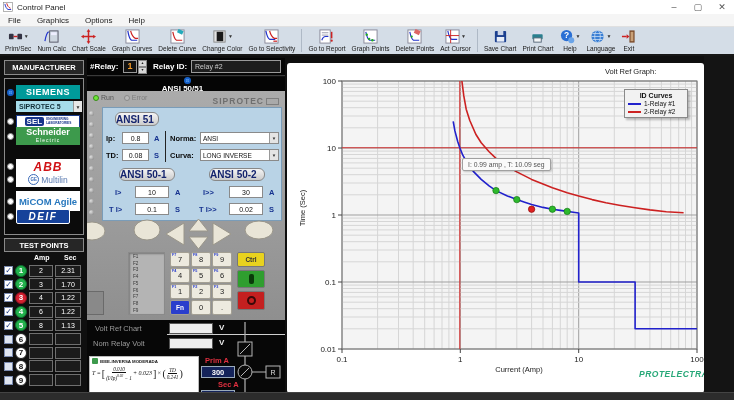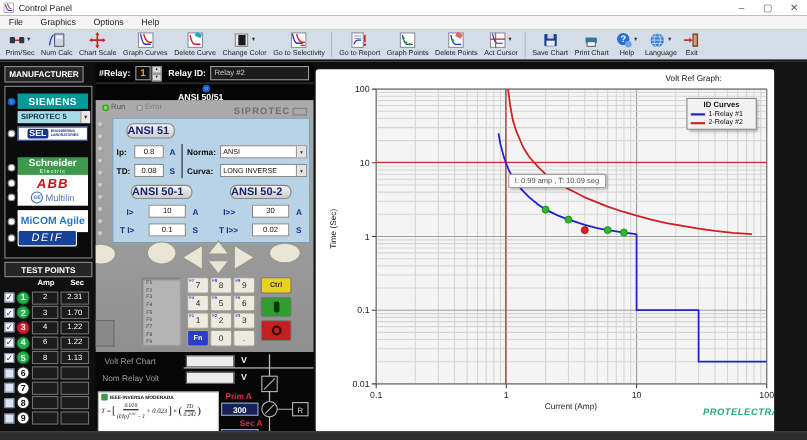--- a/index.html
+++ b/index.html
@@ -36,21 +36,21 @@
   .logo.sel .selbox { background:#16348a; color:#fff; font-weight:bold; font-size:8px; padding:0 2px; border-radius:2px; }
   .logo.sel .seltxt { color:#16348a; font-size:3.2px; font-weight:bold; line-height:3.5px; text-align:left; }
   .logo.schneider { width:64px; height:18px; background:#3d9a4c; color:#fff; flex-direction:column; line-height:8px; }
   .logo.schneider .l1 { font-size:9px; font-weight:bold; }
   .logo.schneider .l2 { font-size:5px; letter-spacing:1px; }
   .logo.abb { width:64px; height:15px; background:#fff; color:#d01216; font-weight:bold; font-size:12px; letter-spacing:1px; font-style:italic; }
   .logo.multilin { width:64px; height:15px; background:#fff; gap:2px; }
   .logo.multilin .ge { width:11px; height:11px; border-radius:50%; border:1.5px solid #3a6ab8; color:#3a6ab8; font-size:4.5px; display:flex; align-items:center; justify-content:center; font-weight:bold; }
   .logo.multilin .mtxt { color:#5a7ab0; font-size:8.5px; }
   .logo.micom { width:64px; height:20px; background:#fff; color:#2878be; font-weight:bold; font-size:9.5px; }
-  .logo.deif { width:54px; height:15px; background:#16429a; color:#fff; font-weight:normal; font-style:italic; font-size:10px; letter-spacing:1.5px; border-radius:2px; border:1px solid #fff; }
+  .logo.deif { width:54px; height:15px; background:#16429a; color:#fff; font-weight:bold; font-style:italic; font-size:10px; letter-spacing:1.5px; border-radius:2px; border:1px solid #fff; }
 
   #tp-table { position:absolute; left:2px; top:254px; width:84px; }
   .tp-head { position:absolute; top:0; font-size:7px; font-weight:bold; color:#fff; }
   .tp-row { position:absolute; left:0; height:13px; display:flex; align-items:center; }
   .cbx { width:9px; height:9px; border:1px solid #7a8ab0; background:#dfe5f0; margin-left:2px; font-size:8px; line-height:8px; color:#13307c; text-align:center; }
   .cbx.on { background:#fff; }
   .badge { width:12px; height:12px; border-radius:50%; font-size:8px; font-weight:bold; display:flex; align-items:center; justify-content:center; margin-left:2px; }
   .badge.green { background:#22b14c; color:#fff; border:1px solid #0f6f2f; }
   .badge.red { background:#d42030; color:#fff; border:1px solid #8a1020; }
   .badge.open { background:#fff; color:#111; border:1px solid #222; }
@@ -336,21 +336,21 @@
             <rect x="9" y="1.5" width="5.5" height="13" fill="#7a4a2a"></rect>
             <rect x="10.2" y="3" width="3" height="10" fill="#c8a078"></rect>
             <line x1="1" y1="8" x2="6" y2="8" stroke="#c22" stroke-width="1.6"></line>
             <polygon points="6,5.5 9,8 6,10.5" fill="#c22"></polygon>
           </svg>
         </div>
         <span class="tb-label">Exit</span>
       </div>
     </div>
 
-  <div class="panelbox" style="left:4px; top:60px; width:72px; height:15px; font-size:7.5px; line-height:14px;">MANUFACTURER</div>
+  <div class="panelbox" style="left:4px; top:60px; width:80px; height:15px; font-size:7.5px; line-height:14px;">MANUFACTURER</div>
   <div id="mfr-list">
       <div class="mfr-row" style="top: 6px;">
         <span class="radio sel"></span>
         <div class="logo siemens">SIEMENS</div>
       </div>
       <div class="mfr-row" style="top: 22px;">
         <span style="width: 9px; flex: 0 0 auto;"></span>
         <div class="logo siprotec">
           <span>SIPROTEC 5</span>
           <span class="dd">▼</span>
@@ -359,21 +359,21 @@
       <div class="mfr-row" style="top: 36px;">
         <span class="radio"></span>
         <div class="logo sel">
           <span class="selbox">SEL</span>
           <span class="seltxt">
             <div>ENGINEERING</div>
             <div>LABORATORIES</div>
           </span>
         </div>
       </div>
-      <div class="mfr-row" style="top: 64px; justify-content: center;">
+      <div class="mfr-row" style="top: 48px; justify-content: center;">
         <span class="radio"></span>
         <div class="logo schneider">
           <span class="l1">Schneider</span>
           <span class="l2">Electric</span>
         </div>
       </div>
       <div class="mfr-row" style="top: 80px;">
         <span class="radio"></span>
         <div class="logo abb">ABB</div>
       </div>

